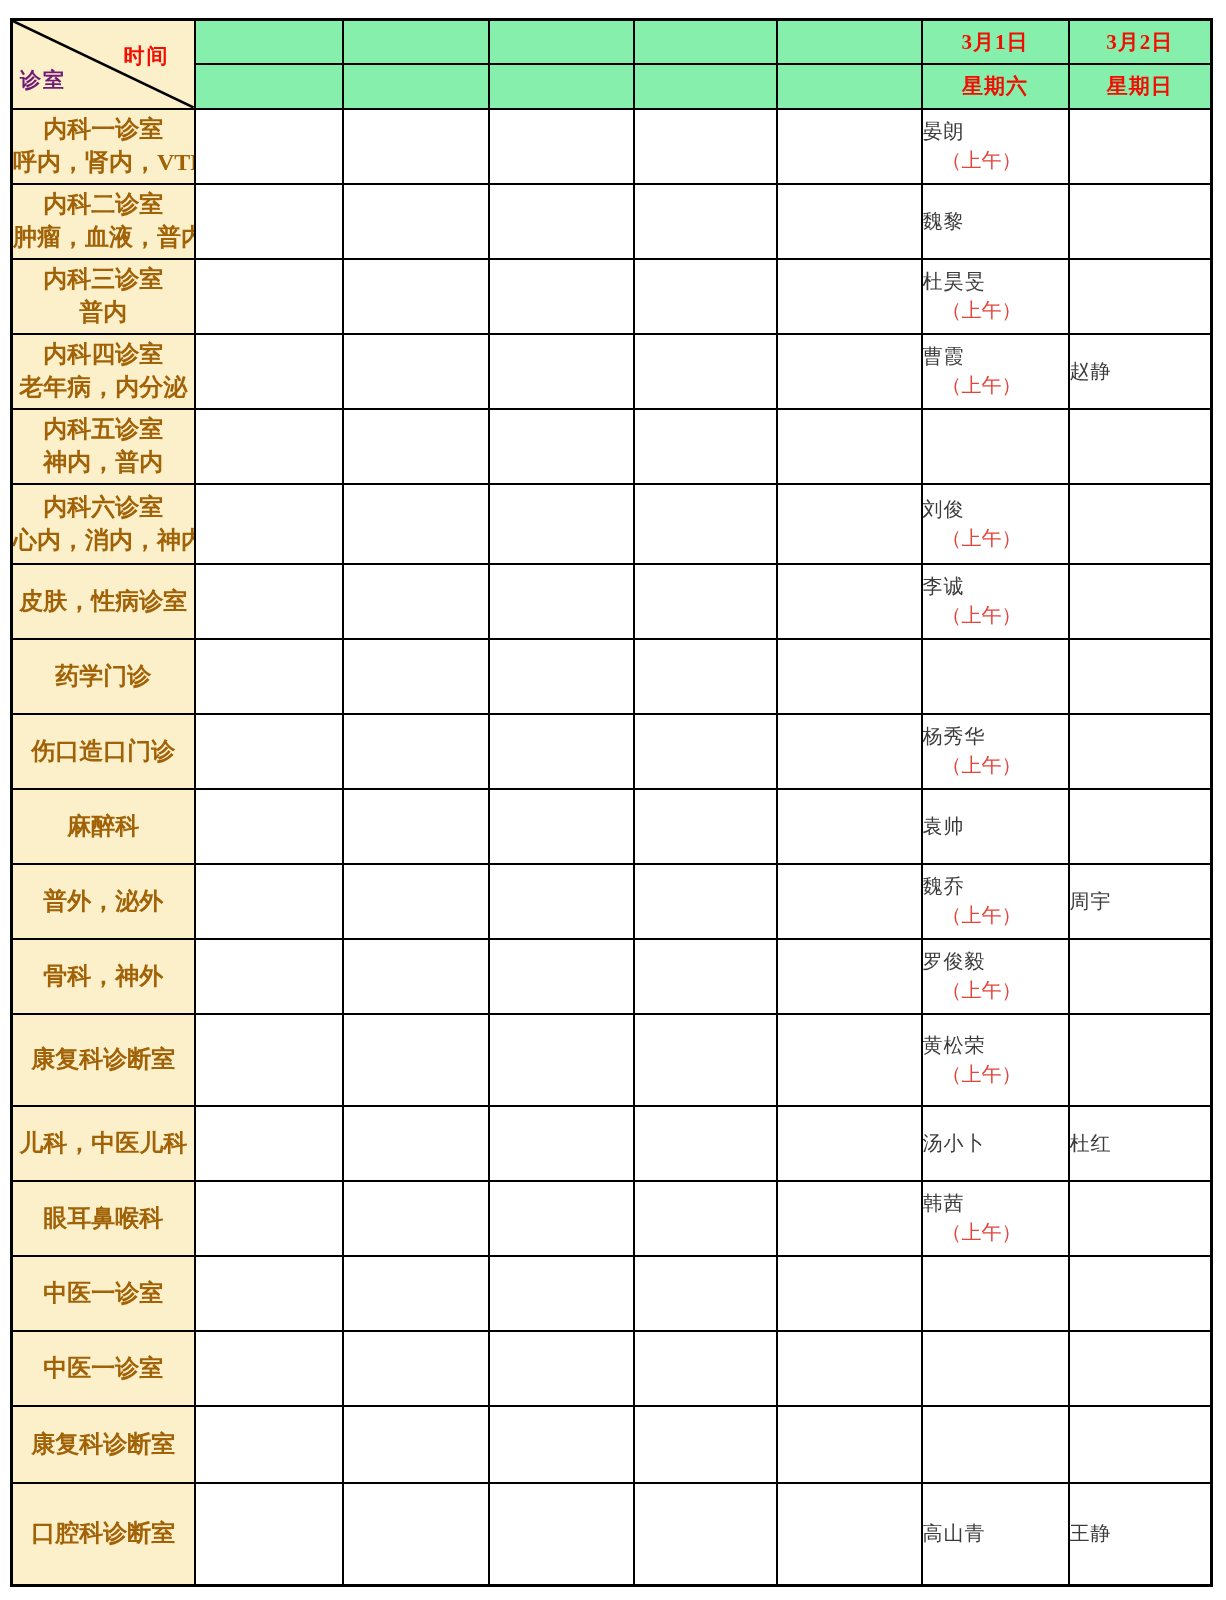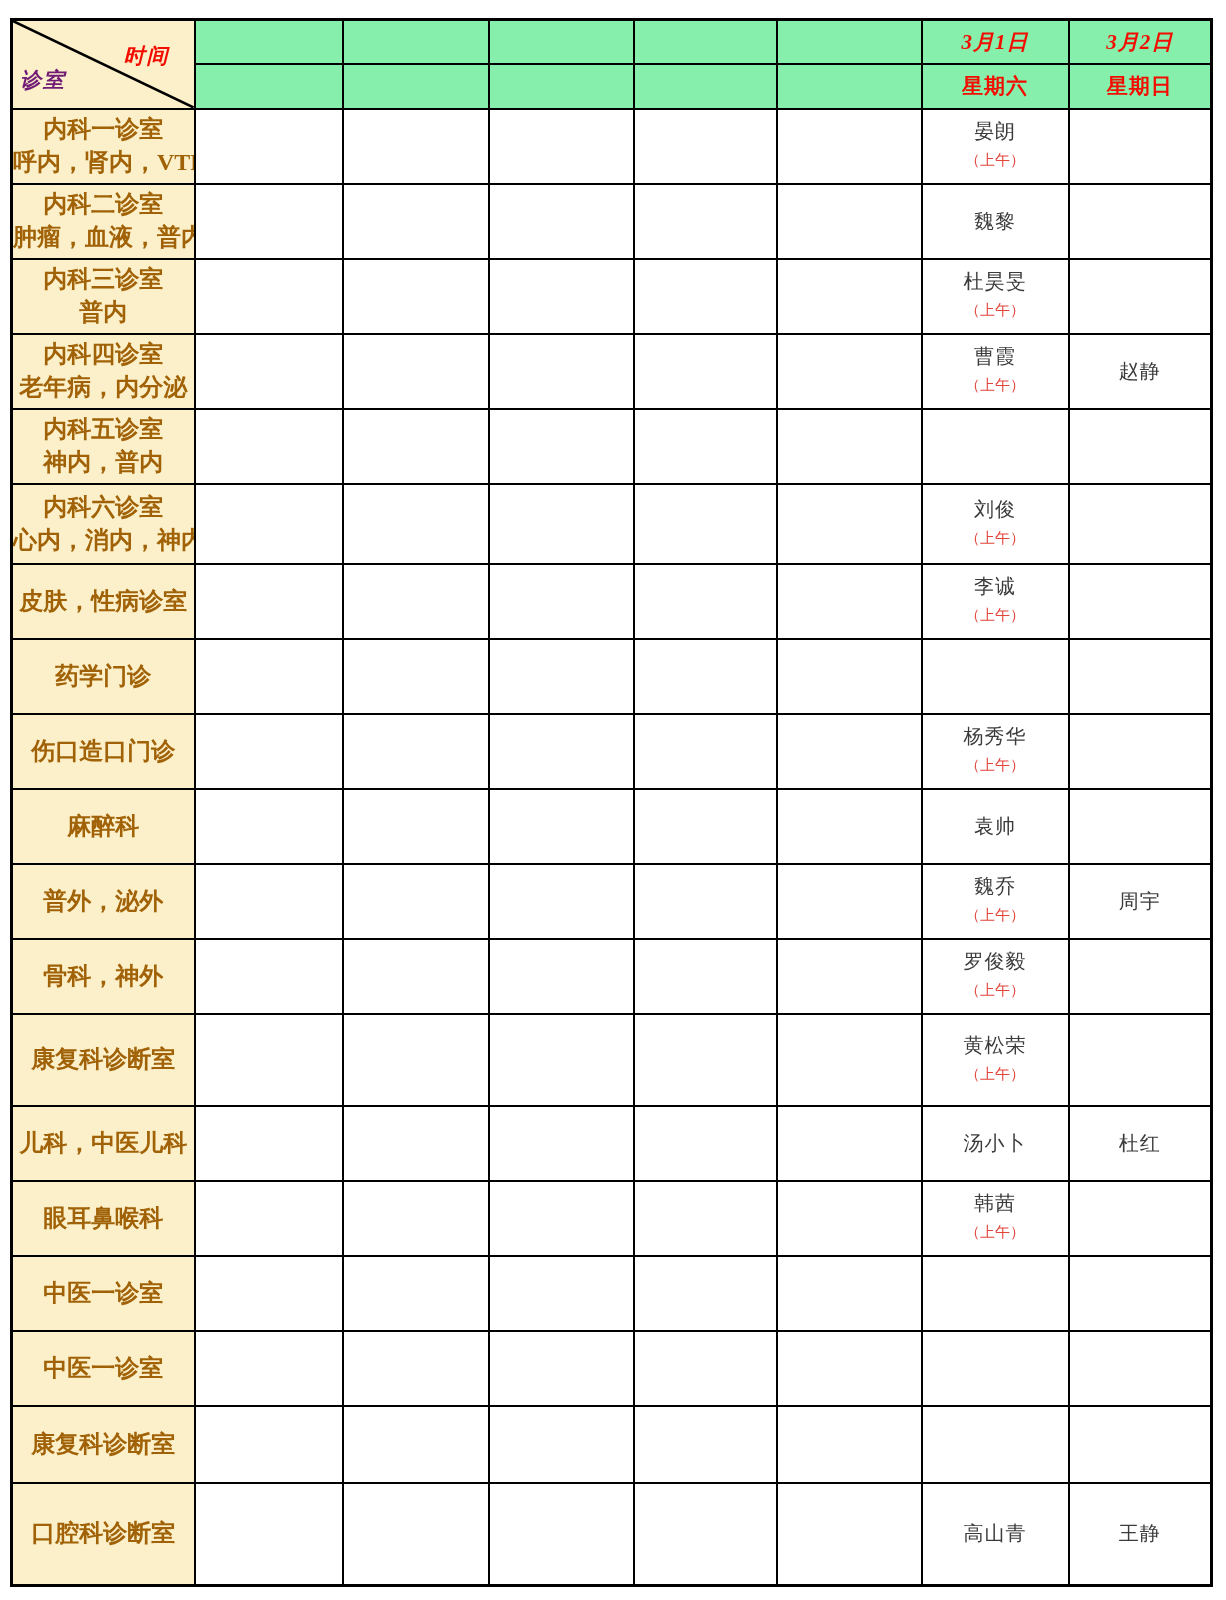--- a/index.html
+++ b/index.html
@@ -7,44 +7,44 @@
     width:1226px;height:1600px;background:#ffffff;position:relative;
     font-family:"Liberation Serif","DejaVu Serif",serif;
   }
   table.schedule{
     position:absolute;left:10px;top:18px;width:1200px;
     border-collapse:collapse;table-layout:fixed;
     border:3px solid #000;
   }
   th,td{border:2px solid #000;padding:0;overflow:hidden;}
   thead th{background:#86efac;text-align:center;vertical-align:middle;}
-  tr.header-row-1{height:44px;font-style:italic;}
+  tr.header-row-1{height:44px;}
   tr.header-row-2{height:45px;margin-top:43px;}
   .date-header,.weekday-header{
     color:#F20D00;font-weight:bold;font-size:21px;letter-spacing:1px;
   }
   th.corner-cell{position:relative;background:#FBF0C9;}
   .corner-cell svg.diag{position:absolute;left:0;top:0;width:100%;height:100%;display:block;}
   .corner-time{position:absolute;top:21px;right:24px;color:#F20D00;font-weight:bold;font-size:21px;letter-spacing:2px;}
   .corner-room{position:absolute;bottom:14px;left:7px;color:#701a75;font-weight:bold;font-size:21px;letter-spacing:2px;}
   tbody tr{height:75px;}
   tbody tr:nth-child(6){height:80px;}
   tbody tr:nth-child(13){height:92px;}
   tbody tr:nth-child(18){height:77px;}
   tbody tr:nth-child(19){height:103px;}
   td.room-cell{
     background:#FBF0C9;text-align:center;vertical-align:middle;
   }
   .room-line{
     color:#a16207;font-weight:bold;font-size:24px;line-height:33px;white-space:nowrap;
   }
   td.blank-cell{background:#ffffff;}
-  td.day-cell{background:#ffffff;text-align:center;vertical-align:middle;}
+  td.day-cell{background:#ffffff;text-align:left;vertical-align:middle;}
   .doctor-name{font-size:20px;color:#3B3B3B;line-height:29px;letter-spacing:1px;}
-  .doctor-note{font-size:15px;color:#E2453C;line-height:29px;}
+  .doctor-note{font-size:20px;color:#E2453C;line-height:29px;padding-left:19px;}
 </style>
 </head>
 <body>
 
 <table class="schedule">
   <colgroup>
     <col style="width:183px">
       <col style="width:148px">
       <col style="width:146px">
       <col style="width:145px">

